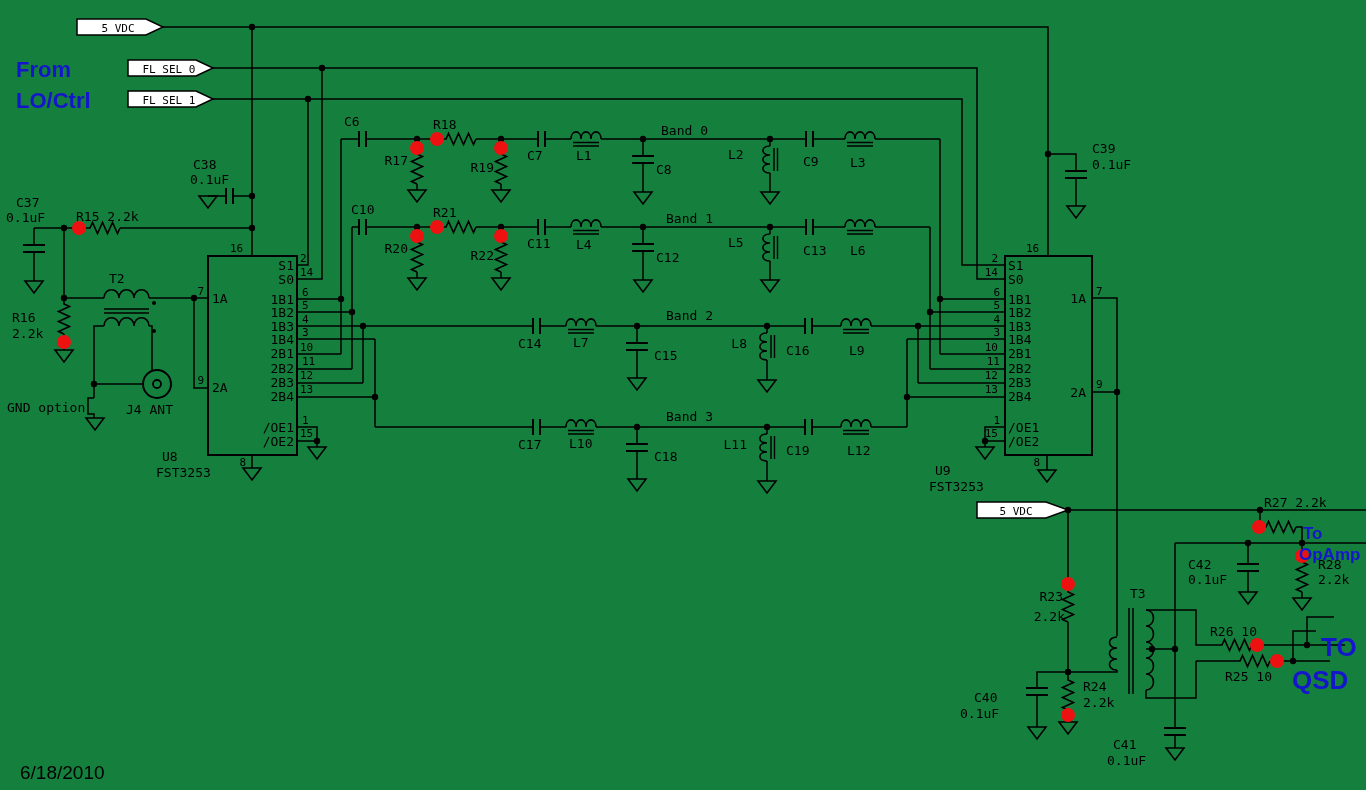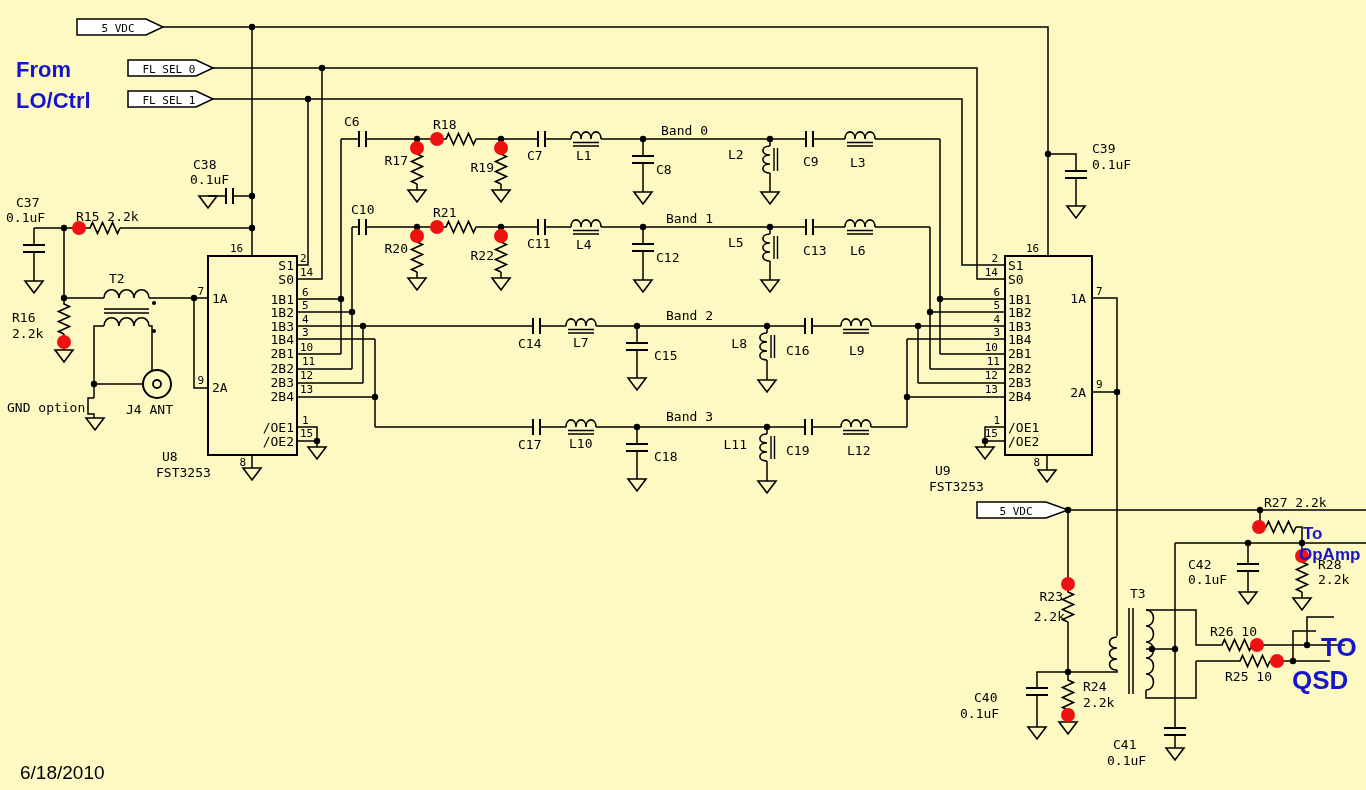--- a/index.html
+++ b/index.html
@@ -1,16 +1,16 @@
 <!DOCTYPE html>
 <html><head>
 <meta charset="utf-8">
 <style>
   html,body{margin:0;padding:0;background:#ffffff;}
-  .stage{position:relative;width:1366px;height:790px;background:#fef9c3;overflow:hidden;}
+  .stage{position:relative;width:1366px;height:790px;background:#15803d;overflow:hidden;}
   svg{display:block;}
   .t  {font-family:"DejaVu Sans Mono",monospace;font-size:13px;fill:#000;}
   .tn {font-family:"DejaVu Sans Mono",monospace;font-size:11px;fill:#000;}
   .flagtxt{font-family:"DejaVu Sans Mono",monospace;font-size:11px;fill:#000;text-anchor:middle;}
   .blue22{font-family:"Liberation Sans",sans-serif;font-size:22px;font-weight:bold;fill:#1515cc;}
   .blue17{font-family:"Liberation Sans",sans-serif;font-size:17px;font-weight:bold;fill:#1515cc;}
   .blue26{font-family:"Liberation Sans",sans-serif;font-size:26px;font-weight:bold;fill:#1515cc;}
   .date{font-family:"Liberation Sans",sans-serif;font-size:19px;fill:#000;}
   .ae{text-anchor:end;}
 </style>

